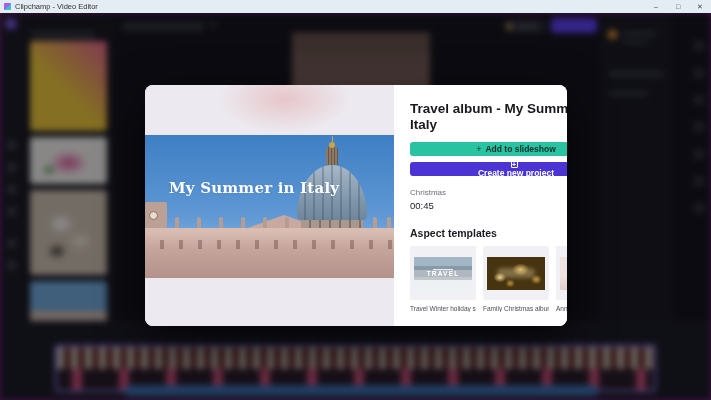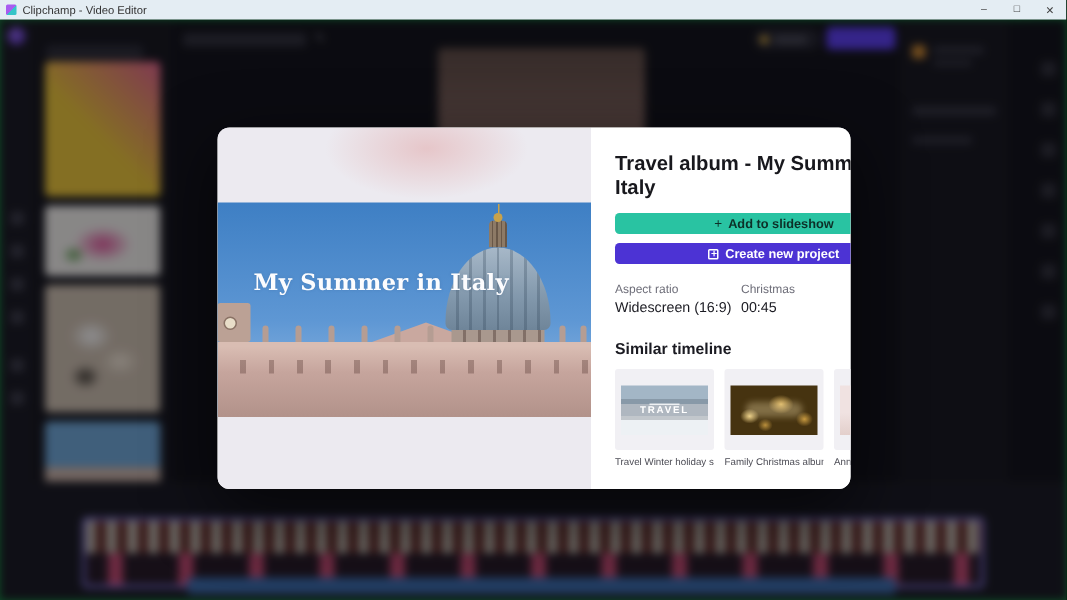--- a/index.html
+++ b/index.html
@@ -1,18 +1,18 @@
 <!DOCTYPE html>
 <html><head>
 <meta charset="utf-8">
 <style>
   html,body{margin:0;padding:0;background:#000;}
   *{box-sizing:border-box;}
   #screen{position:relative;width:711px;height:400px;overflow:hidden;
-    font-family:"Liberation Sans",sans-serif;background:#15803d;}
+    font-family:"Liberation Sans",sans-serif;background:#701a75;}
 
   
   #titlebar{position:absolute;top:0;left:0;width:711px;height:13px;background:#e4edf3;
     display:flex;align-items:center;font-size:7.5px;color:#333;z-index:50;}
   #app-logo{width:7px;height:7px;margin:0 4px 0 4px;border-radius:1px;
     background:linear-gradient(135deg,#a85cf0 0 50%,#35c4c8 50% 100%);}
   #win-controls{margin-left:auto;display:flex;align-items:center;height:100%;}
   .win-btn{width:22px;height:100%;display:flex;align-items:center;justify-content:center;
     font-size:7px;color:#444;}
 
@@ -89,21 +89,21 @@
     border-radius:3px 3px 0 0;
     background-image:repeating-linear-gradient(90deg,transparent 0 2px,rgba(60,45,35,0.45) 2px 3px);}
   #lantern-ball{position:absolute;left:184px;top:7px;width:6px;height:6px;border-radius:50%;background:#c9a24a;}
   #lantern-cross{position:absolute;left:186.5px;top:1px;width:1.5px;height:6px;background:#c9a24a;}
 
   #modal-details{position:relative;flex:1;background:#fff;padding:16px 14px 0 16px;}
   #modal-title{font-size:13.5px;font-weight:600;color:#18181d;line-height:1.2;padding-right:6px;}
   .modal-btn{margin-top:8px;height:14px;border-radius:3px;display:flex;align-items:center;
     justify-content:center;font-size:8.5px;font-weight:600;width:100%;}
   #btn-add{margin-top:9px;background:#29c3a2;color:#0d3028;}
-  #btn-create{margin-top:6px;background:#4c33d4;color:#ffffff;}
+  #btn-create{margin-top:6px;background:#4c33d4;color:#ffffff;flex-direction:column;}
   .btn-icon{margin-right:4px;font-size:9px;font-weight:400;line-height:1;}
   #create-icon{display:inline-flex;align-items:center;justify-content:center;width:7px;height:7px;
     border:1px solid #fff;border-radius:1px;font-size:7px;margin-right:4px;line-height:1;}
   #meta-row{display:flex;margin-top:12px;}
   .meta-col1{width:84px;}
   .meta-label{font-size:8px;color:#6e6e79;}
   .meta-value{font-size:9.5px;color:#1b1b22;margin-top:3px;}
   #similar-heading{margin-top:16px;font-size:10.5px;font-weight:600;color:#1b1b22;}
   #cards{display:flex;gap:7px;margin-top:7px;}
   .card{width:66px;flex-shrink:0;}
@@ -237,31 +237,27 @@
       <div class="modal-btn" id="btn-add">
         <span class="btn-icon">+</span>
         <span>Add to slideshow</span>
       </div>
       <div class="modal-btn" id="btn-create">
         <span id="create-icon">+</span>
         <span>Create new project</span>
       </div>
 
       <div id="meta-row">
-        <div class="meta-col1">
-          <div class="meta-label">Aspect ratio</div>
-          <div class="meta-value">Widescreen (16:9)</div>
-        </div>
         <div>
           <div class="meta-label">Christmas</div>
           <div class="meta-value">00:45</div>
         </div>
       </div>
 
-      <div id="similar-heading">Similar timeline</div>
+      <div id="similar-heading">Aspect templates</div>
 
       <div id="cards">
         <div class="card">
           <div class="card-body">
             <div class="card-thumb" id="thumb-mountain">
               <div id="travel-band">
                 <div id="travel-line"></div>
                 <div id="travel-text">TRAVEL</div>
               </div>
             </div>

